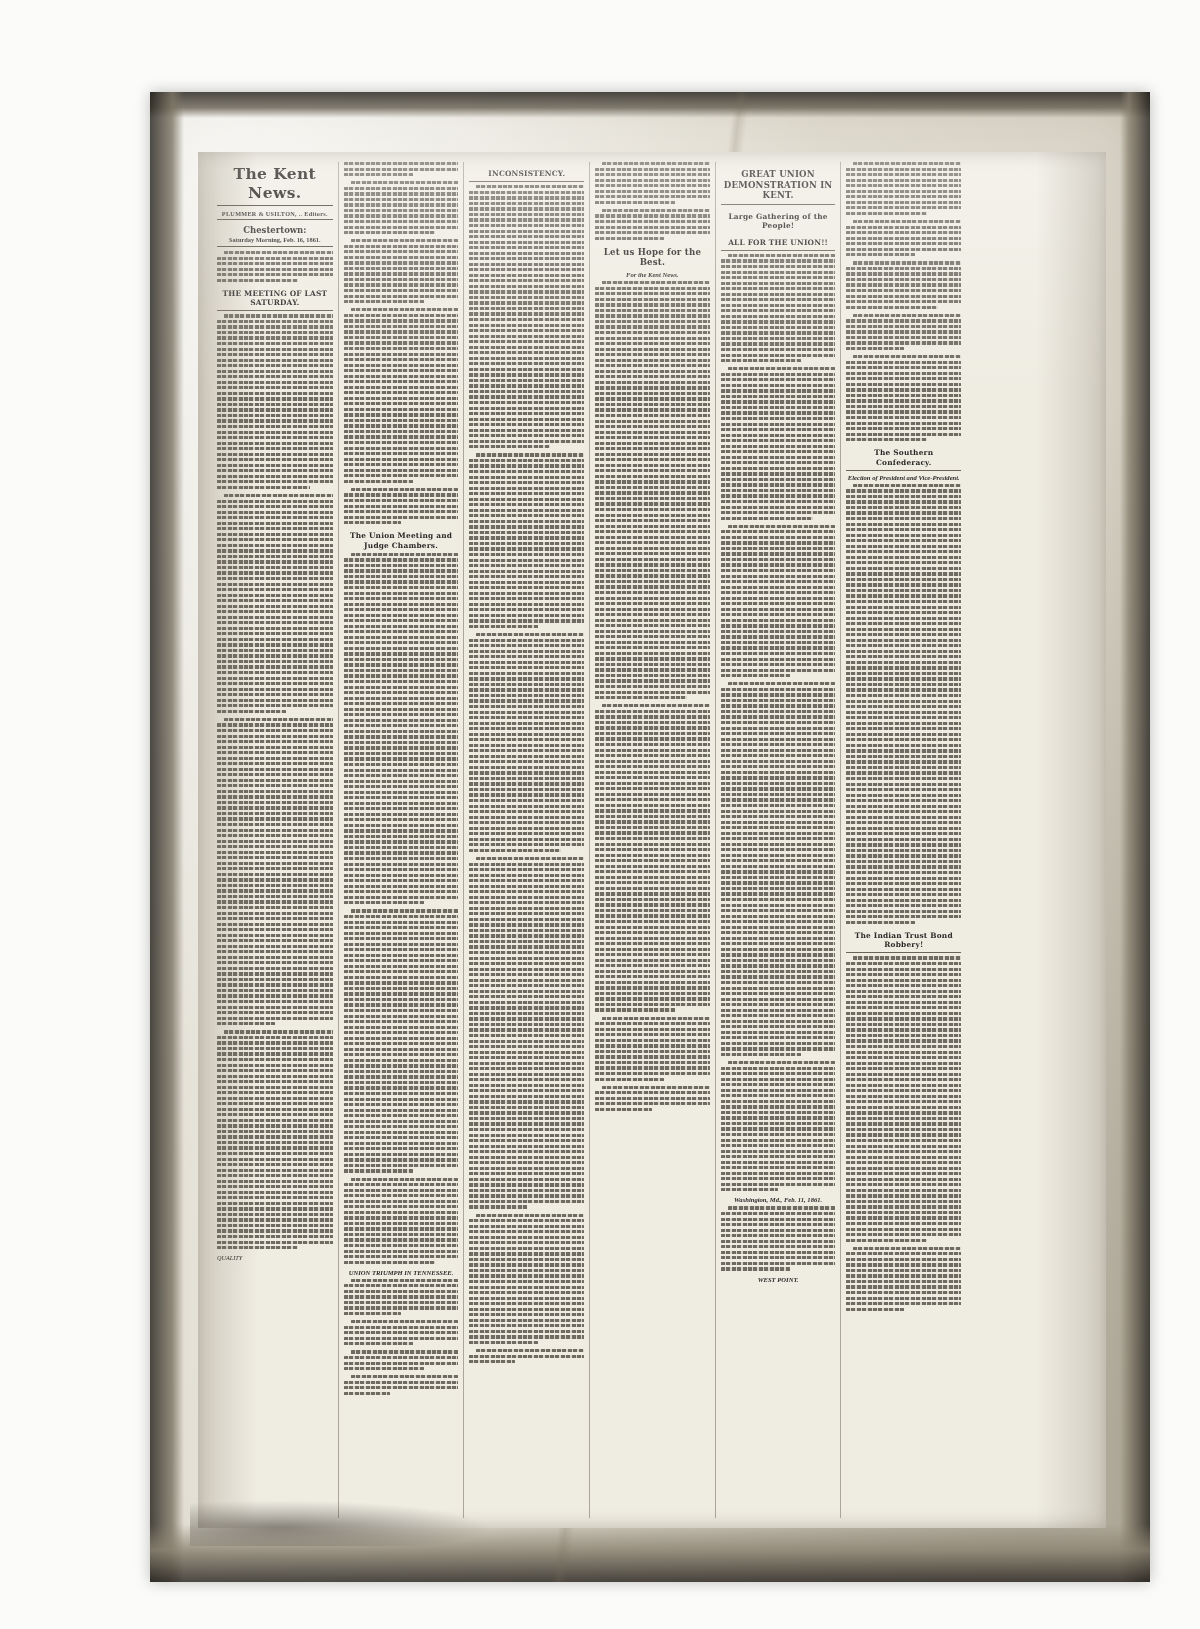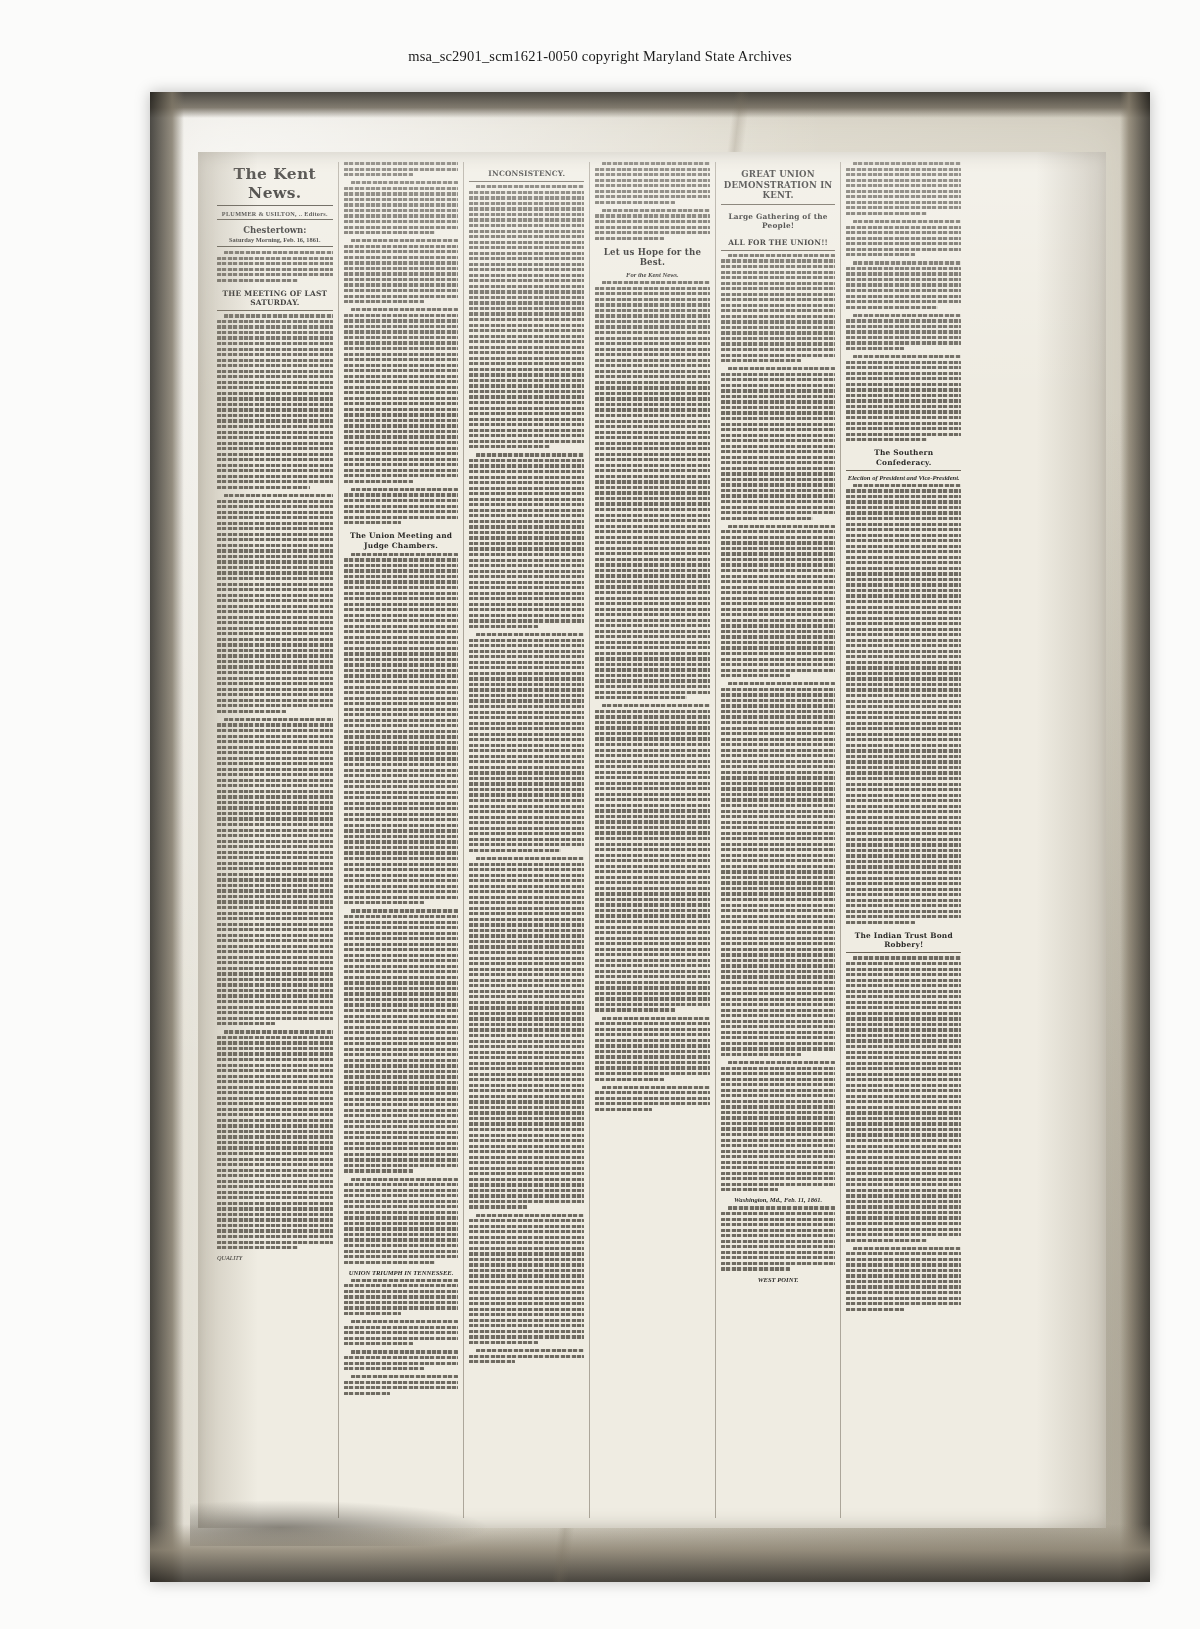--- a/index.html
+++ b/index.html
@@ -73,21 +73,20 @@
   .bottomsmudge{position:absolute;left:40px;bottom:36px;width:300px;height:46px;
     background:radial-gradient(ellipse at 30% 60%, rgba(40,36,30,.45), rgba(40,36,30,0) 70%);}
   .fold{position:absolute;left:0;top:0;width:1000px;height:1490px;pointer-events:none;
     background:linear-gradient(97deg, rgba(0,0,0,0) 49.4%, rgba(120,110,92,.22) 50%, rgba(0,0,0,0) 50.8%);}
 </style>
 </head>
 <body>
 
 <div class="page">
 
-  <div class="archive-stamp">msa_sc2901_scm1621-0050 copyright Maryland State Archives</div>
 
   <div class="sheet">
     <div class="edge-top"></div>
     <div class="edge-left"></div>
     <div class="edge-right"></div>
     <div class="edge-bottom"></div>
     <div class="fold"></div>
 
     <div class="paper">
       <div class="cols">

